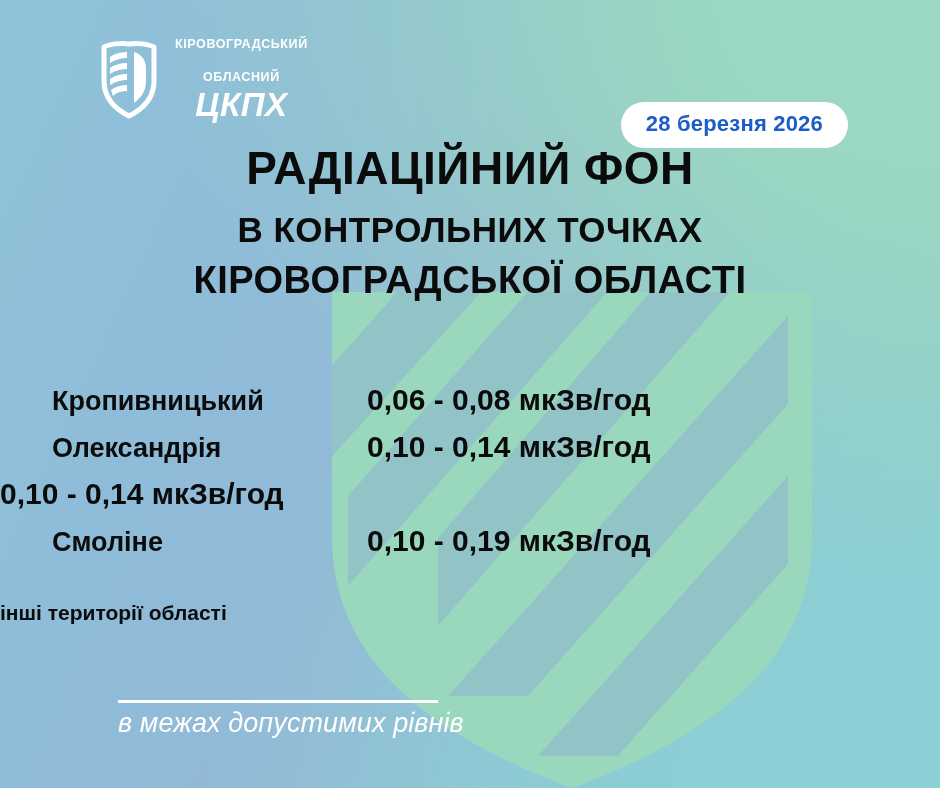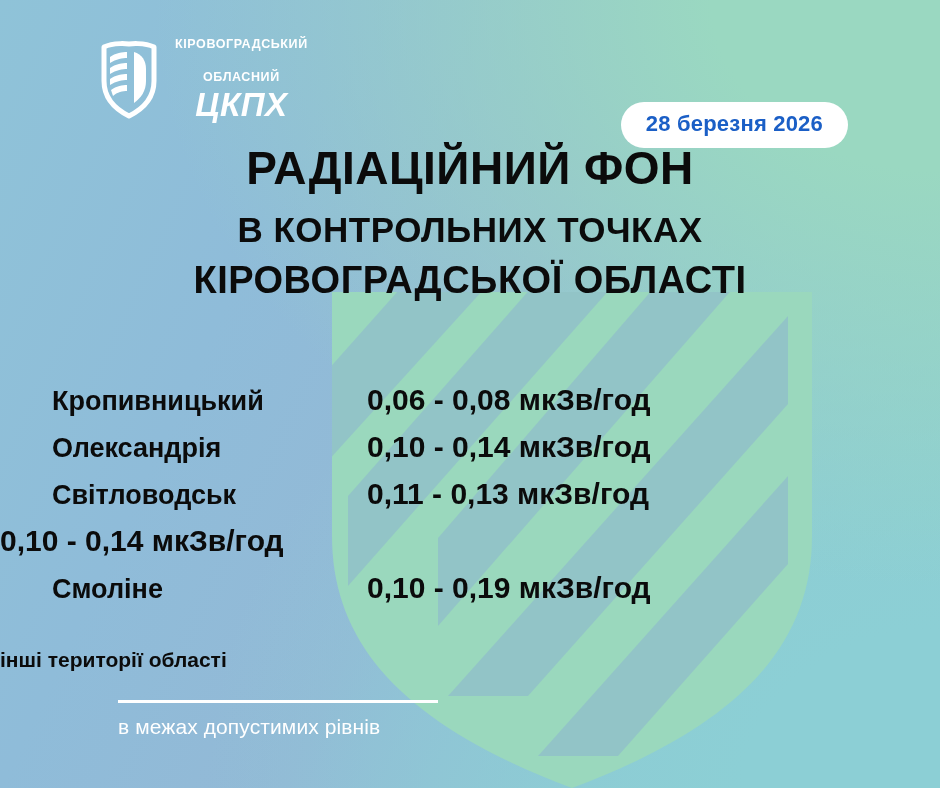--- a/index.html
+++ b/index.html
@@ -161,25 +161,26 @@
     left: 118px;
     top: 700px;
     width: 320px;
   }
   .footer-rule {
     height: 3px;
     background: #ffffff;
     width: 100%;
   }
   .footer-note {
-    margin-top: 12px;
+    margin-top: 5px;
     color: #ffffff;
-    font-size: 21px;
+    font-size: 27px;
     letter-spacing: 0.1px;
     white-space: nowrap;
+    font-style: italic;
   }
 </style>
 </head>
 <body>
 
 <div class="poster">
 
   <div class="watermark">
     <svg viewBox="0 0 508 508" xmlns="http://www.w3.org/2000/svg" aria-hidden="true">
       <defs>
@@ -233,24 +234,20 @@
     <div class="row">
       <span class="loc">Кропивницький</span>
       <span class="val">0,06 - 0,08 мкЗв/год</span>
     </div>
 
     <div class="row">
       <span class="loc">Олександрія</span>
       <span class="val">0,10 - 0,14 мкЗв/год</span>
     </div>
 
-    <div class="row">
-      <span class="loc">Світловодськ</span>
-      <span class="val">0,11 - 0,13 мкЗв/год</span>
-    </div>
 
     <div class="row">
       <span class="val">0,10 - 0,14 мкЗв/год</span>
     </div>
 
     <div class="row">
       <span class="loc">Смоліне</span>
       <span class="val">0,10 - 0,19 мкЗв/год</span>
     </div>
 

